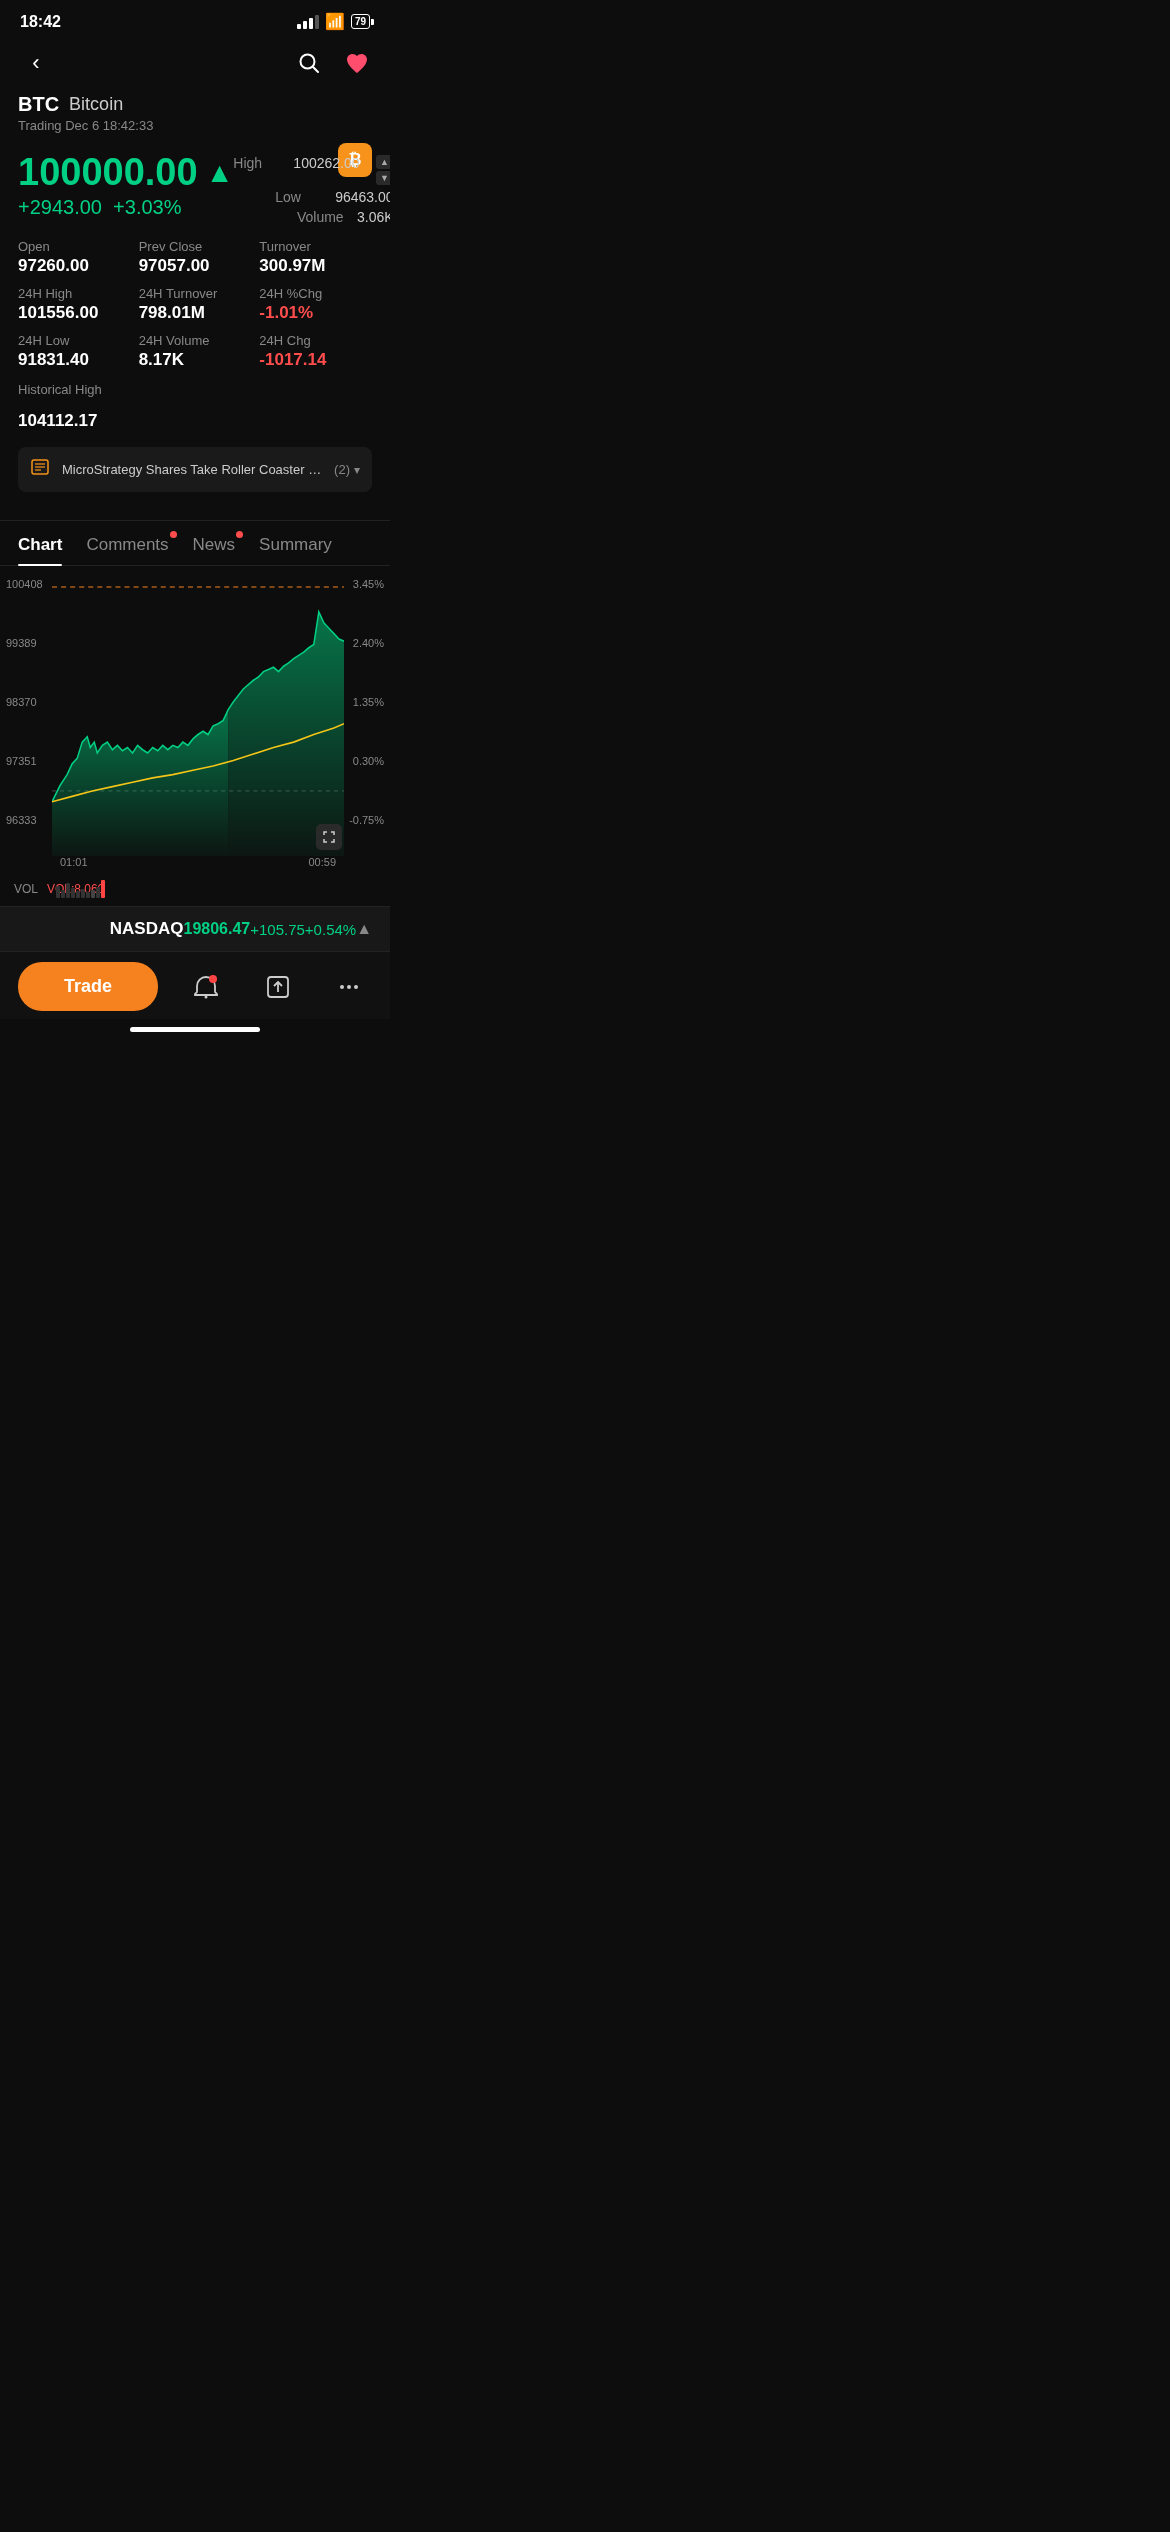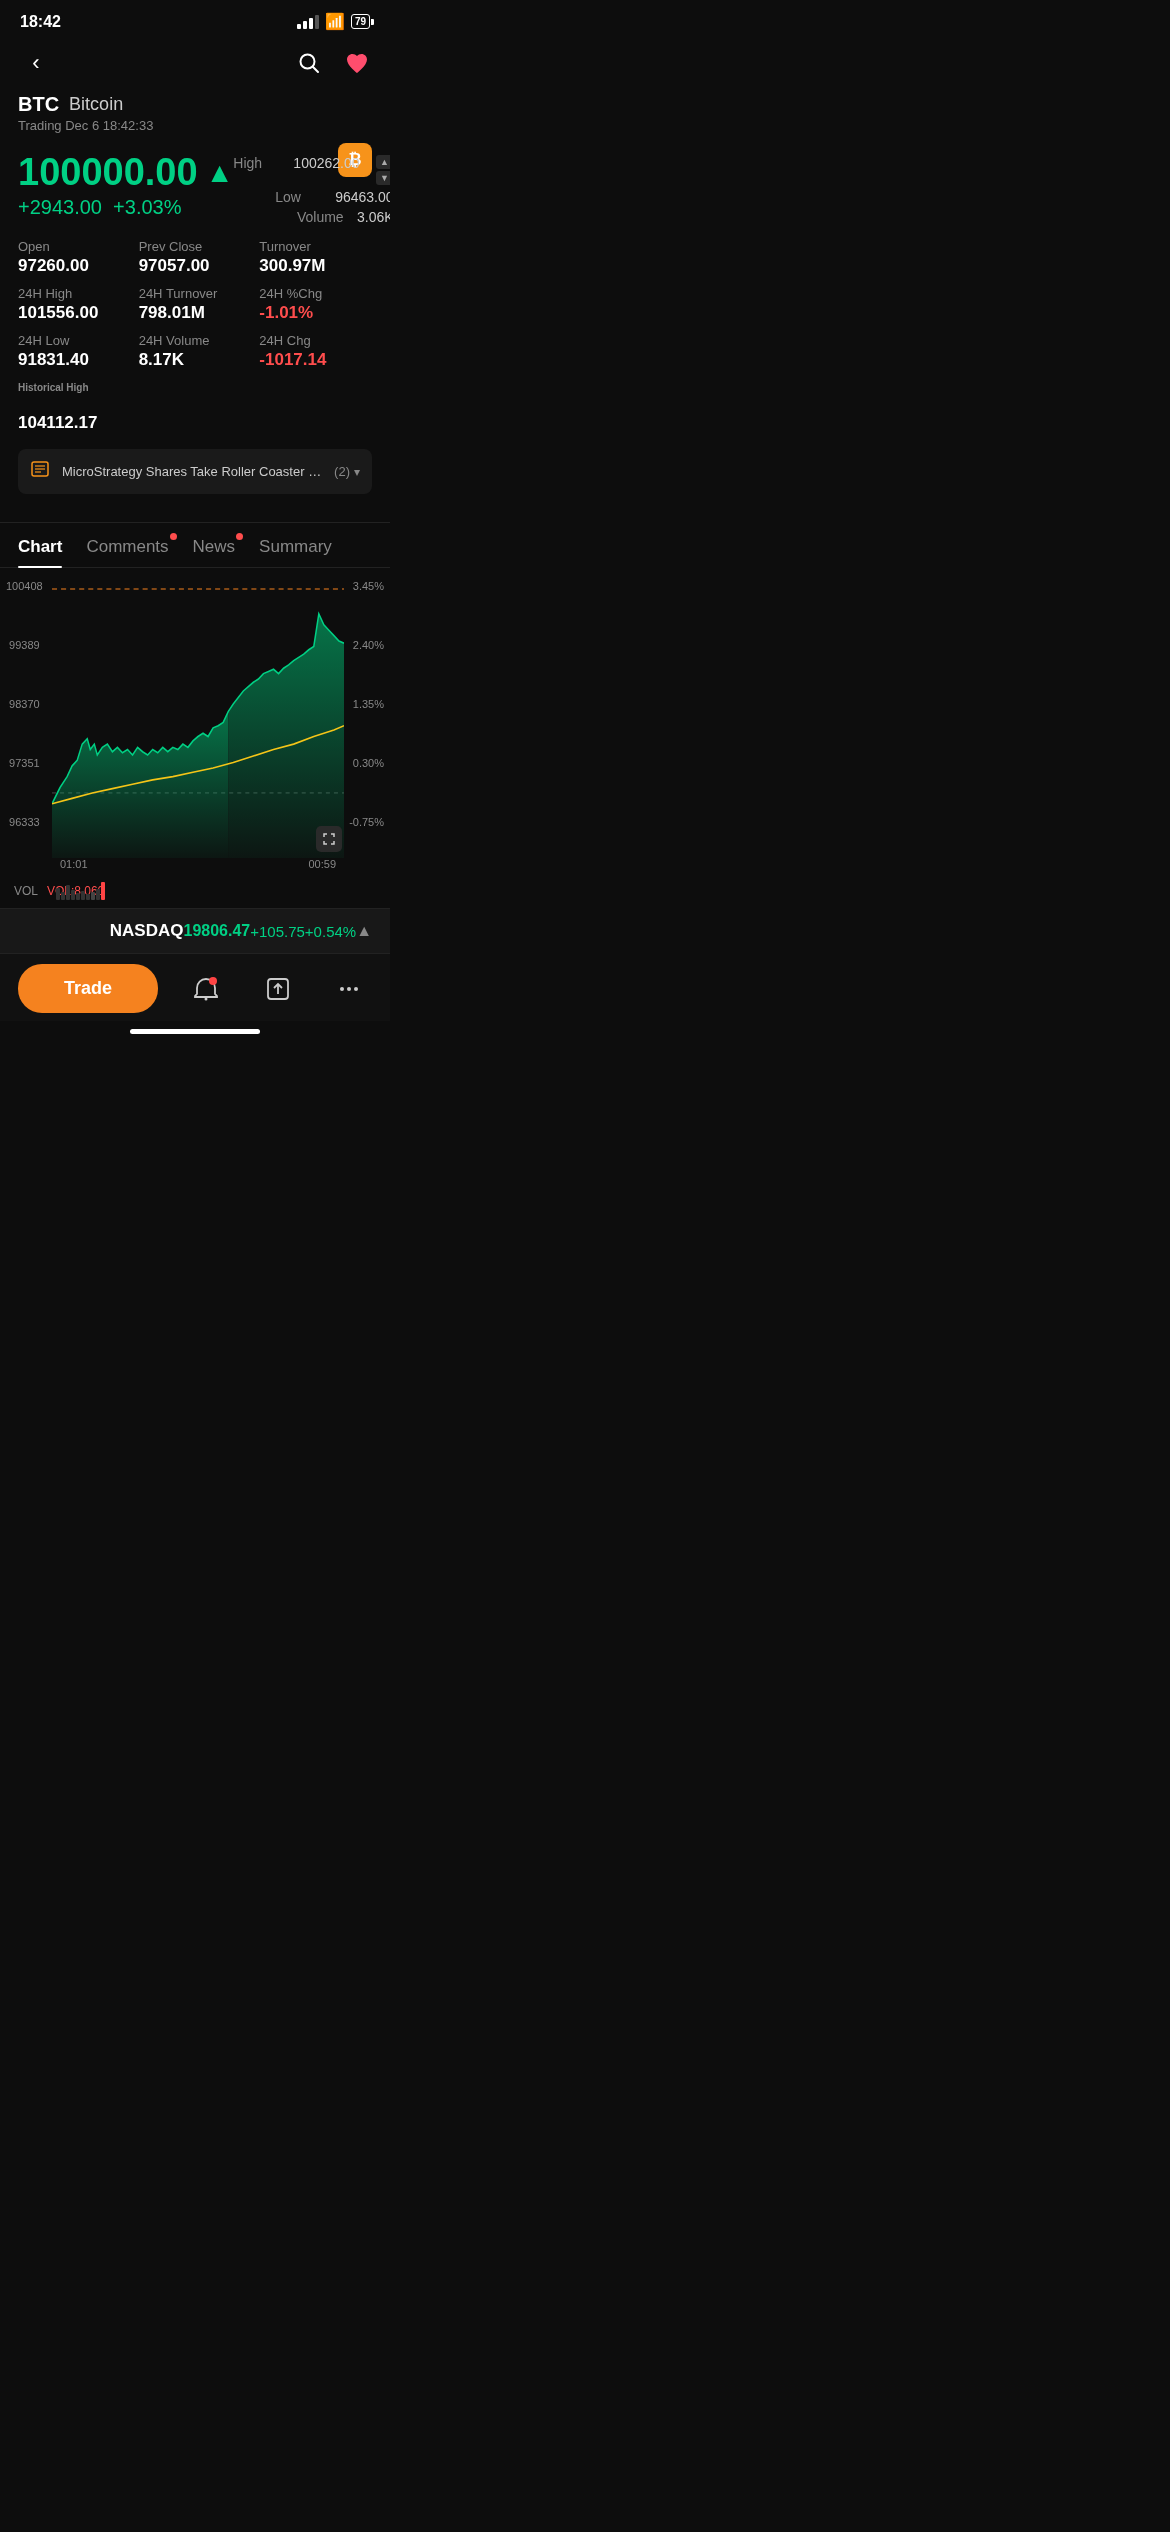--- a/index.html
+++ b/index.html
@@ -268,21 +268,20 @@
     }
     .chart-labels-left {
       position: absolute;
       left: 6px;
       top: 12px;
       bottom: 80px;
       display: flex;
       flex-direction: column;
       justify-content: space-between;
       z-index: 2;
-      align-items: center;
     }
     .chart-label-left {
       font-size: 11px;
       color: #888;
     }
     .chart-labels-right {
       position: absolute;
       right: 6px;
       top: 12px;
       bottom: 80px;
@@ -494,21 +493,21 @@
     <div class="stat-label">24H Volume</div>
     <div class="stat-value">8.17K</div>
   </div>
   <div class="stat-item">
     <div class="stat-label">24H Chg</div>
     <div class="stat-value red">-1017.14</div>
   </div>
 </div>
 
 <div class="historical">
-  <div class="stat-label" style="font-size:10px;color:#888;margin-bottom:20px;font-weight:bold;">Historical High</div>
+  <div class="stat-label" style="font-size:13px;color:#888;margin-bottom:14px;">Historical High</div>
   <div class="stat-value" style="font-size:17px;font-weight:600;color:#fff;">104112.17</div>
 </div>
 
 <div class="news-banner">
   <span class="news-icon">
     <svg width="20" height="20" viewBox="0 0 20 20" fill="none">
       <rect x="2" y="3" width="16" height="14" rx="2" stroke="#f7931a" stroke-width="1.5"></rect>
       <line x1="5" y1="7" x2="15" y2="7" stroke="#f7931a" stroke-width="1.2"></line>
       <line x1="5" y1="10" x2="15" y2="10" stroke="#f7931a" stroke-width="1.2"></line>
       <line x1="5" y1="13" x2="11" y2="13" stroke="#f7931a" stroke-width="1.2"></line>

